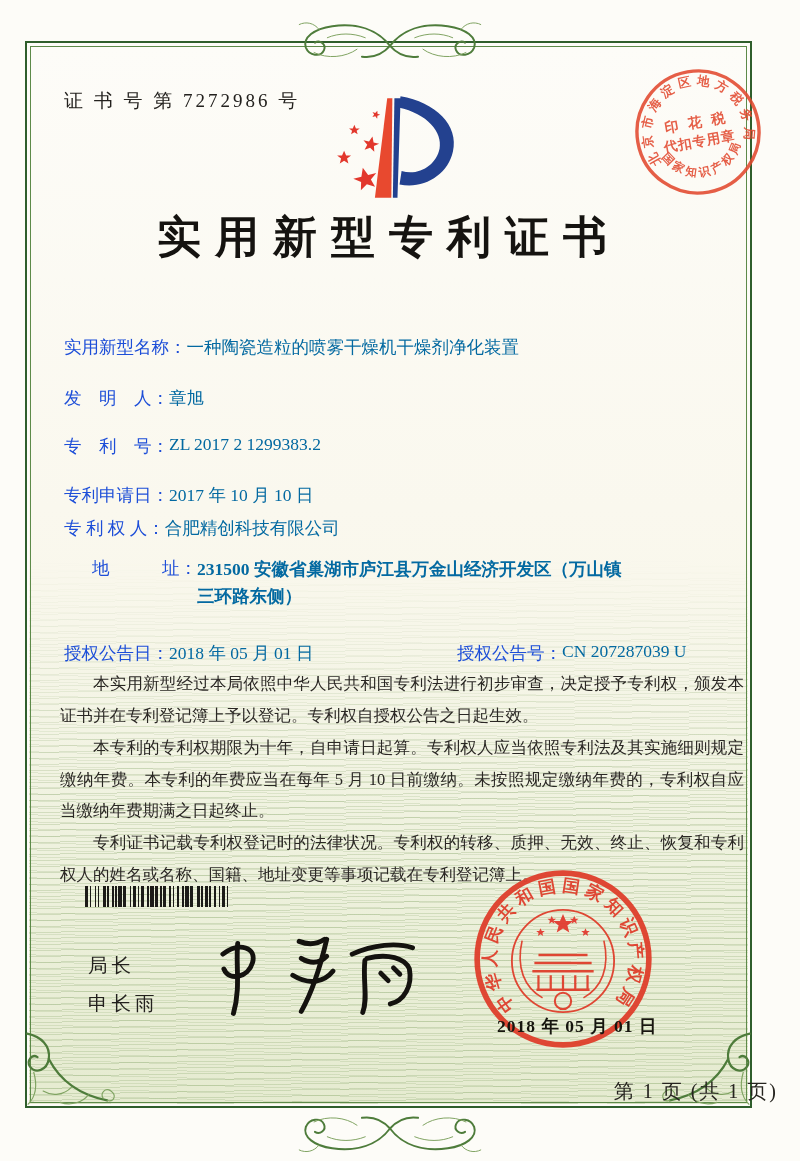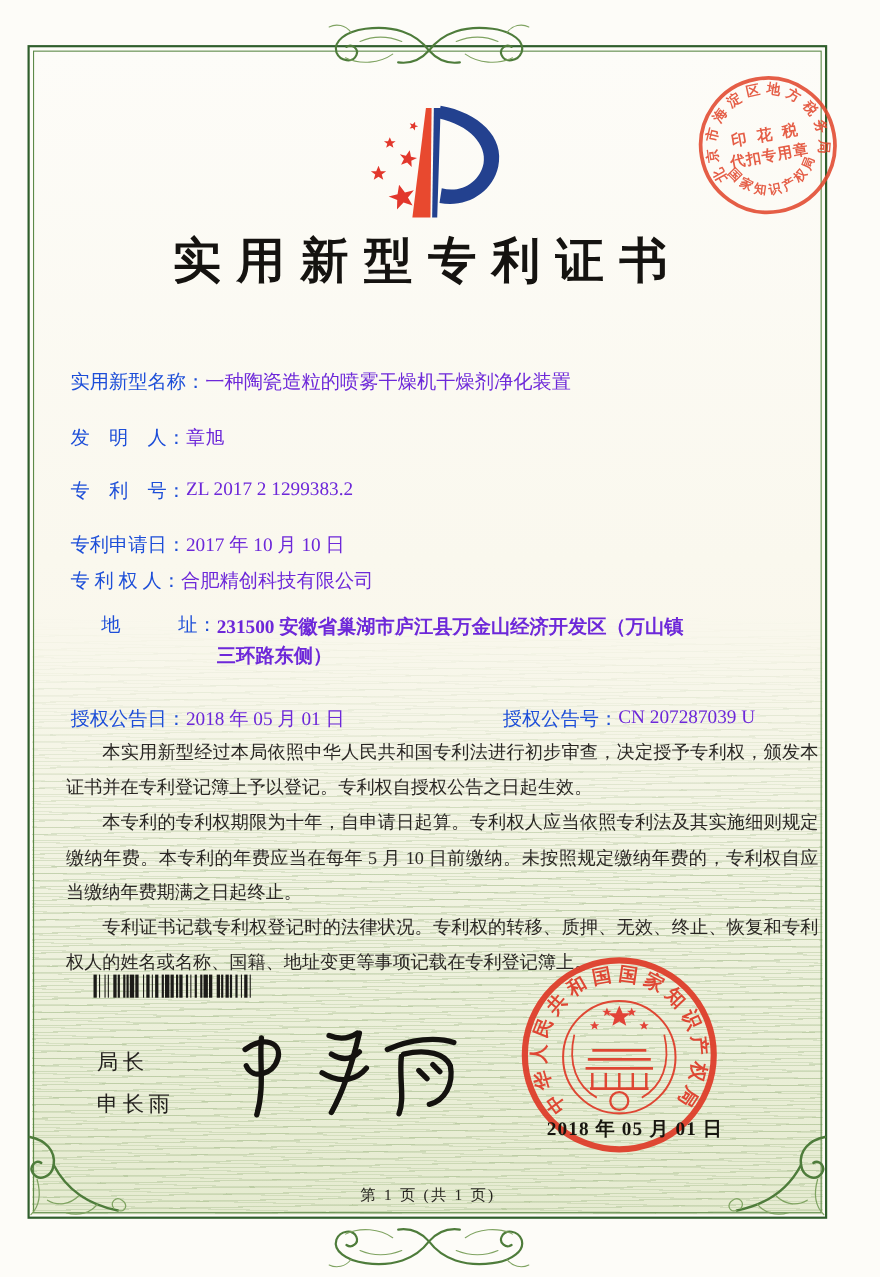--- a/index.html
+++ b/index.html
@@ -22,21 +22,21 @@
   .ornament path{fill:none;stroke:#4e7c3b;stroke-width:2.4;stroke-linecap:round;}
   .ornament .thin{stroke:#7fa361;stroke-width:1.2;}
 
   .cert-no{position:absolute;left:64px;top:88px;font-size:19px;letter-spacing:3px;color:#23211e;}
 
   .title{position:absolute;left:0;top:208px;width:778px;text-align:center;font-size:44px;font-weight:700;letter-spacing:14px;color:#151310;}
 
   .fields{position:absolute;left:64px;top:0;width:680px;font-size:17.5px;}
   .frow{position:absolute;left:0;display:flex;}
   .flabel{white-space:nowrap;color:#1d4ed8;}
-  .fvalue{white-space:pre-line;color:#6d28d9;}
+  .fvalue{white-space:pre-line;color:#0369a1;}
   .addr .fvalue{width:452px;line-height:1.55;font-weight:bold;}
   .grant-pair2{position:absolute;left:393px;top:0;display:flex;}
 
   .body-text{position:absolute;left:60px;top:668px;width:684px;font-size:16.5px;line-height:1.93;color:#2a2724;}
   .body-text p{margin:0;text-indent:2em;text-align:justify;}
 
   .barcode{position:absolute;left:85px;top:886px;height:21px;display:flex;align-items:stretch;}
   .barcode span{display:block;height:100%;}
 
   .officer{position:absolute;left:88px;font-size:19.5px;letter-spacing:4px;color:#23211e;font-family:"Liberation Sans",sans-serif;}
@@ -44,21 +44,21 @@
   .officer.t2{top:990px;}
 
   .signature{position:absolute;left:208px;top:922px;}
   .signature path{fill:none;stroke:#14120f;stroke-width:4.6;stroke-linecap:round;stroke-linejoin:round;}
 
   .seal{position:absolute;left:471px;top:867px;opacity:.93;}
   .seal-date{position:absolute;left:497px;top:1014px;width:160px;font-size:17.5px;font-weight:700;letter-spacing:1px;color:#17150f;white-space:nowrap;}
 
   .tax-stamp{position:absolute;left:613px;top:47px;transform:rotate(-10deg);opacity:.88;}
 
-  .footer{position:absolute;left:0;top:1078px;width:778px;text-align:center;font-size:14px;letter-spacing:2px;color:#26241f;}
+  .footer{position:absolute;left:0;top:1078px;width:778px;text-align:right;font-size:20px;letter-spacing:2px;color:#26241f;}
 
   .logo{position:absolute;left:328px;top:90px;}
 </style>
 </head>
 <body>
 
 <div class="page">
 
   <div class="texture"></div>
   <div class="waves"></div>
@@ -89,20 +89,21 @@
       <path class="thin" d="M10,77 C2,79 0,71 6,67 C12,63 18,69 14,75"></path>
       <path class="thin" d="M48,63 C56,71 68,73 78,67"></path>
       <path class="thin" d="M30,71 C36,79 48,83 60,79"></path>
       <path class="thin" d="M88,47 C84,61 86,73 94,81"></path>
     </g>
   </svg>
   <svg class="ornament" style="left:22px;top:1028px;transform:scaleX(-1);" width="95" height="80" viewBox="0 0 100 85">
     <use href="#cornerFl"></use>
   </svg>
 
+  <div class="cert-no">证 书 号 第 7272986 号</div>
 
   <svg class="logo" width="140" height="115" viewBox="0 0 135 112">
     <defs>
         <path id="st" d="M0,-10 L2.94,-3.09 10,-3.09 4.26,1.18 6.18,8.09 0,4.2 -6.18,8.09 -4.26,1.18 -10,-3.09 -2.94,-3.09 Z" fill="#e2372c"></path>
       </defs>
     <use href="#st" transform="translate(36,87) scale(1.15) rotate(-14)"></use>
     <use href="#st" transform="translate(15,66) scale(0.68)"></use>
     <use href="#st" transform="translate(41,53) scale(0.78) rotate(12)"></use>
     <use href="#st" transform="translate(25,39) scale(0.52)"></use>
     <use href="#st" transform="translate(46,24) scale(0.40) rotate(20)"></use>

